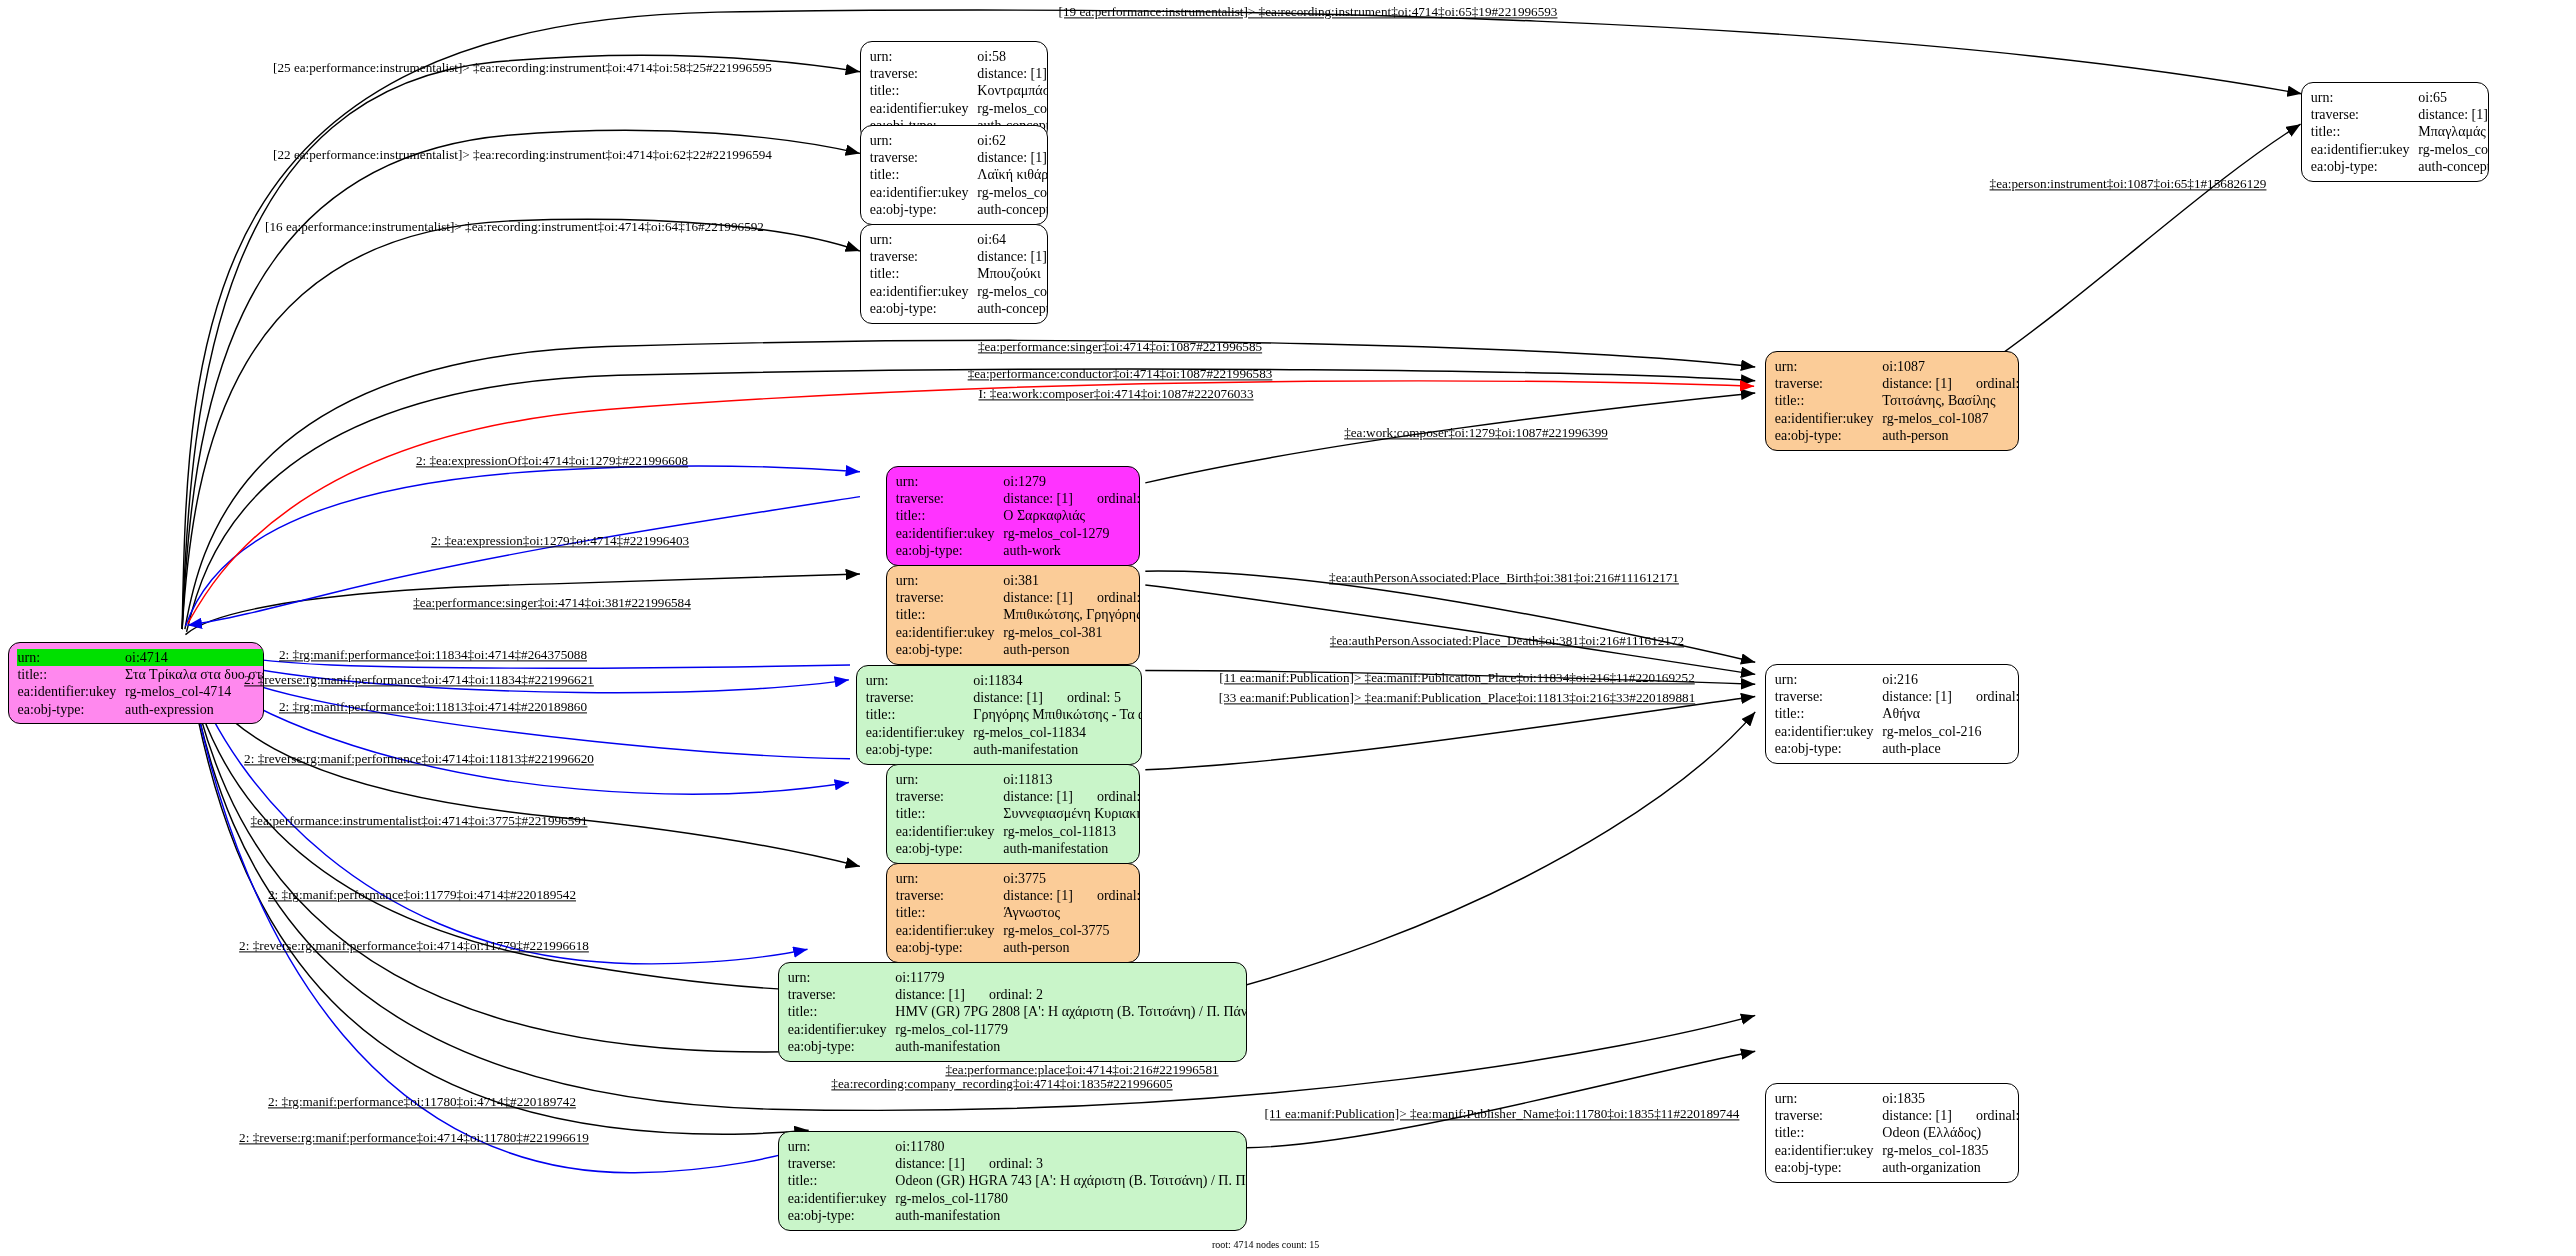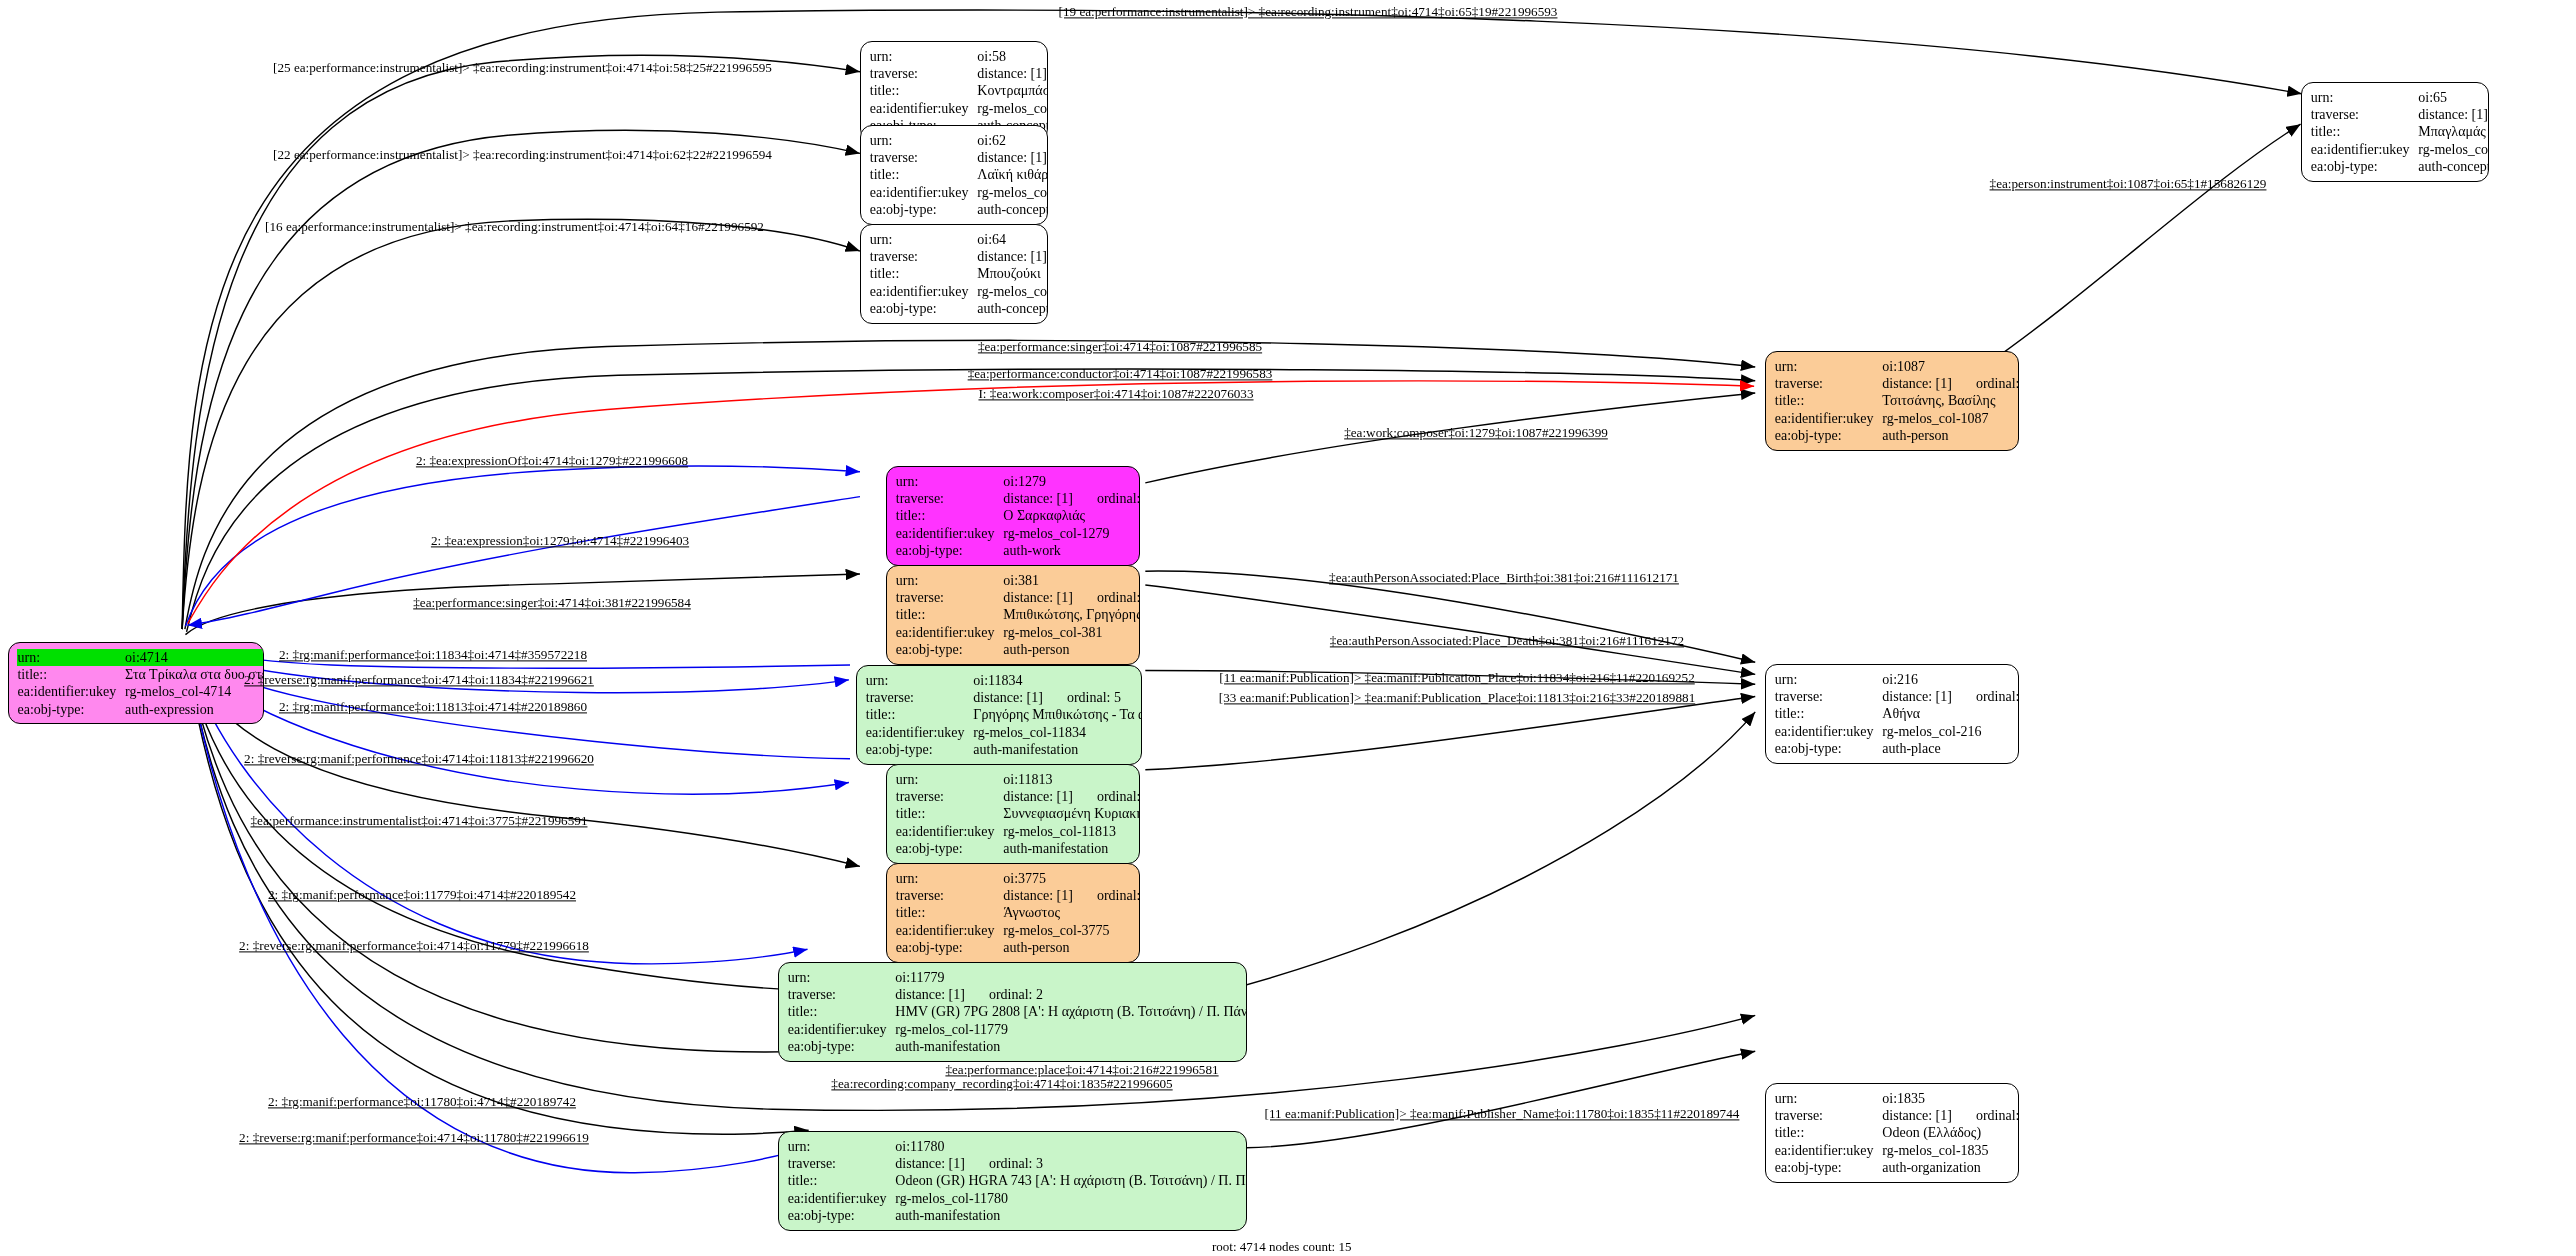--- a/index.html
+++ b/index.html
@@ -53,21 +53,21 @@
     position:absolute;
     font-size:13.2px;
     line-height:1;
     white-space:nowrap;
     color:#000;
     transform:translateY(-50%);
   }
   .elabel.center{transform:translate(-50%,-50%);text-decoration:underline;}
   .footer{
     position:absolute;
-    font-size:13px;
+    font-size:10px;
     white-space:nowrap;
     color:#000;
   }
 </style>
 </head>
 <body>
 
 <div id="canvas">
 
   <svg class="edges" viewBox="0 0 4667 2276" preserveAspectRatio="none">
@@ -556,21 +556,21 @@
   <div class="elabel center" style="left:2128px;top:184px;">‡ea:person:instrument‡oi:1087‡oi:65‡1#156826129</div>
   <div class="elabel center" style="left:1120px;top:347px;">‡ea:performance:singer‡oi:4714‡oi:1087#221996585</div>
   <div class="elabel center" style="left:1120px;top:374px;">‡ea:performance:conductor‡oi:4714‡oi:1087#221996583</div>
   <div class="elabel center" style="left:1116px;top:394px;">I: ‡ea:work:composer‡oi:4714‡oi:1087#222076033</div>
   <div class="elabel center" style="left:1476px;top:433px;">‡ea:work:composer‡oi:1279‡oi:1087#221996399</div>
   <div class="elabel center" style="left:552px;top:461px;">2: ‡ea:expressionOf‡oi:4714‡oi:1279‡#221996608</div>
   <div class="elabel center" style="left:560px;top:541px;">2: ‡ea:expression‡oi:1279‡oi:4714‡#221996403</div>
   <div class="elabel center" style="left:552px;top:603px;">‡ea:performance:singer‡oi:4714‡oi:381#221996584</div>
   <div class="elabel center" style="left:1504px;top:578px;">‡ea:authPersonAssociated:Place_Birth‡oi:381‡oi:216#111612171</div>
   <div class="elabel center" style="left:1507px;top:641px;text-align:right;">‡ea:authPersonAssociated:Place_Death‡oi:381‡oi:216#111612172</div>
-  <div class="elabel center" style="left:433px;top:655px;">2: ‡rg:manif:performance‡oi:11834‡oi:4714‡#359572218</div>
+  <div class="elabel center" style="left:433px;top:655px;">2: ‡rg:manif:performance‡oi:11834‡oi:4714‡#264375088</div>
   <div class="elabel center" style="left:419px;top:680px;">2: ‡reverse:rg:manif:performance‡oi:4714‡oi:11834‡#221996621</div>
   <div class="elabel center" style="left:433px;top:707px;">2: ‡rg:manif:performance‡oi:11813‡oi:4714‡#220189860</div>
   <div class="elabel center" style="left:419px;top:759px;">2: ‡reverse:rg:manif:performance‡oi:4714‡oi:11813‡#221996620</div>
   <div class="elabel center" style="left:1457px;top:678px;">[11 ea:manif:Publication]&gt; ‡ea:manif:Publication_Place‡oi:11834‡oi:216‡11#220169252</div>
   <div class="elabel center" style="left:1457px;top:698px;">[33 ea:manif:Publication]&gt; ‡ea:manif:Publication_Place‡oi:11813‡oi:216‡33#220189881</div>
   <div class="elabel center" style="left:419px;top:821px;">‡ea:performance:instrumentalist‡oi:4714‡oi:3775‡#221996591</div>
   <div class="elabel center" style="left:422px;top:895px;">2: ‡rg:manif:performance‡oi:11779‡oi:4714‡#220189542</div>
   <div class="elabel center" style="left:414px;top:946px;">2: ‡reverse:rg:manif:performance‡oi:4714‡oi:11779‡#221996618</div>
   <div class="elabel center" style="left:1082px;top:1070px;text-align:center;">‡ea:performance:place‡oi:4714‡oi:216#221996581</div>
   <div class="elabel center" style="left:1002px;top:1084px;">‡ea:recording:company_recording‡oi:4714‡oi:1835#221996605</div>

